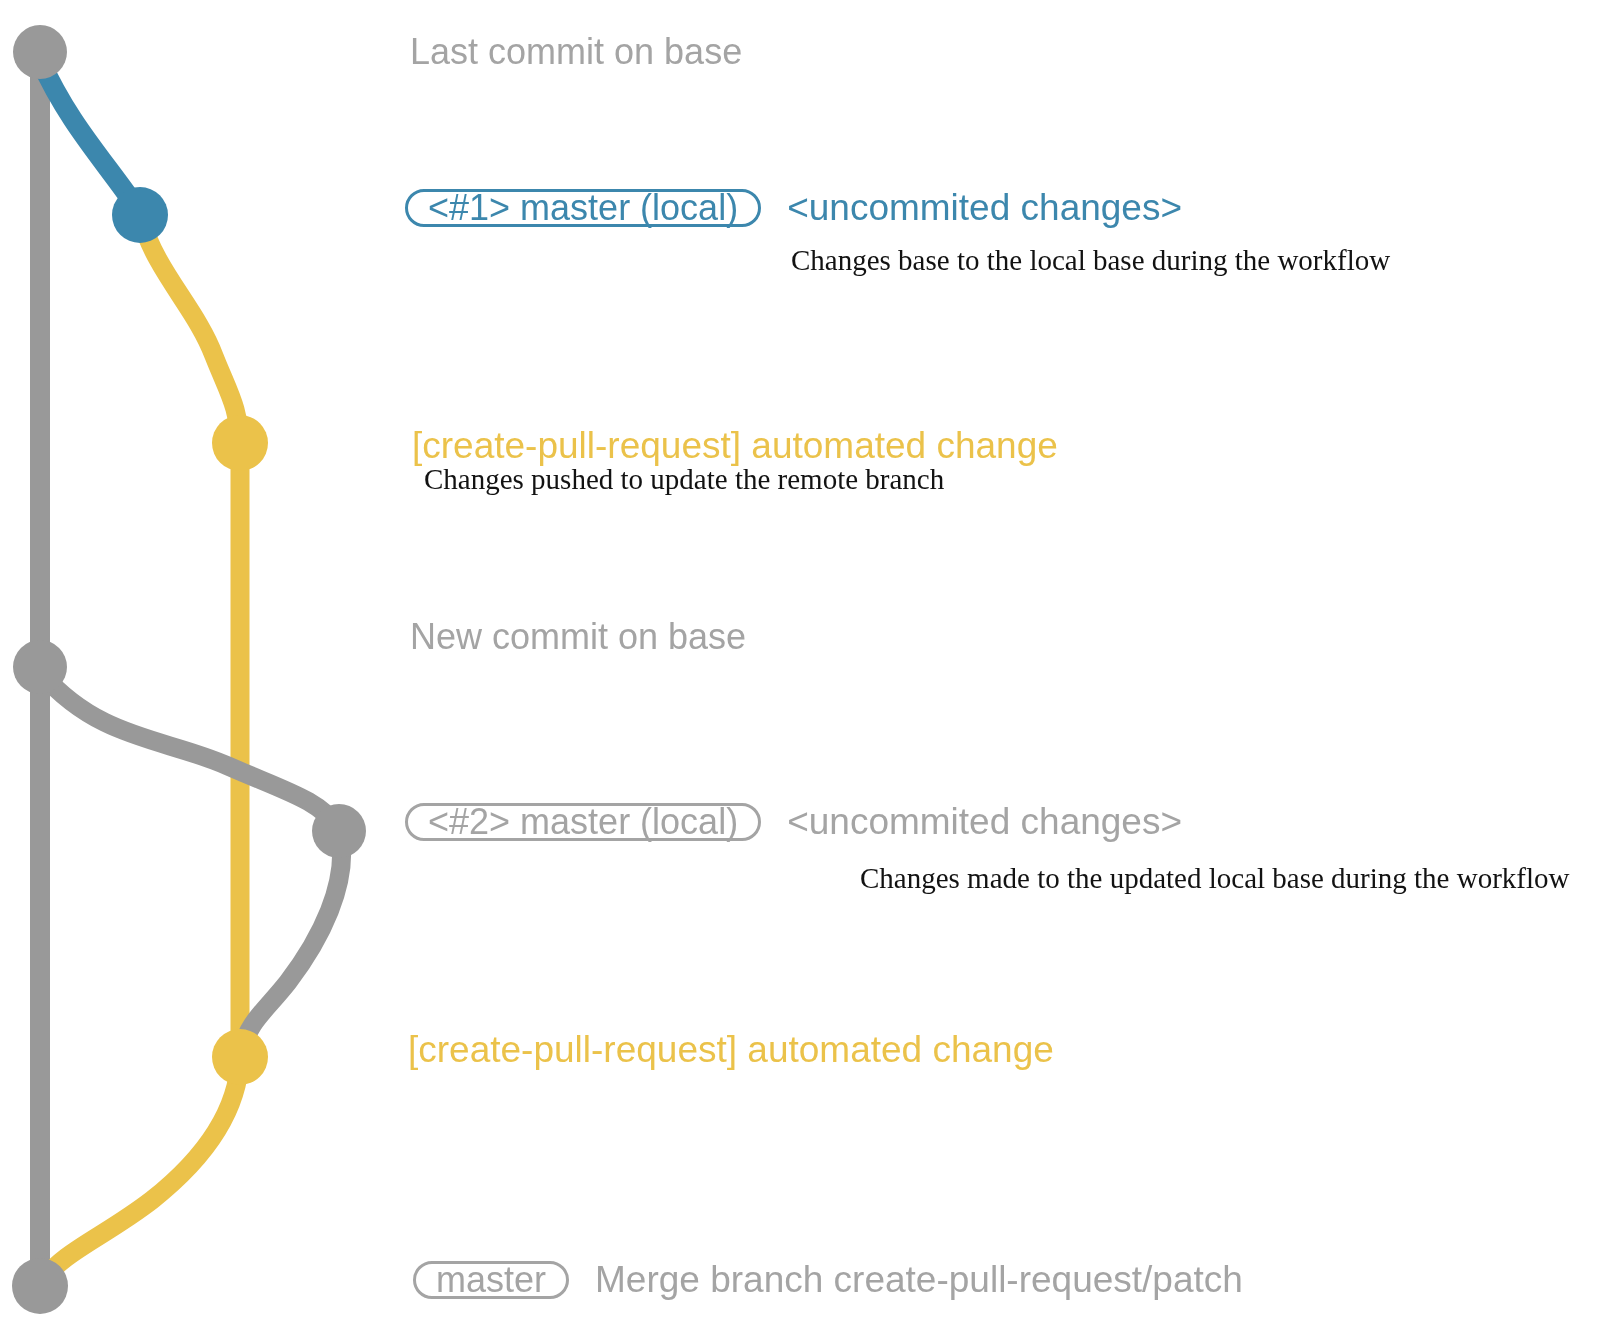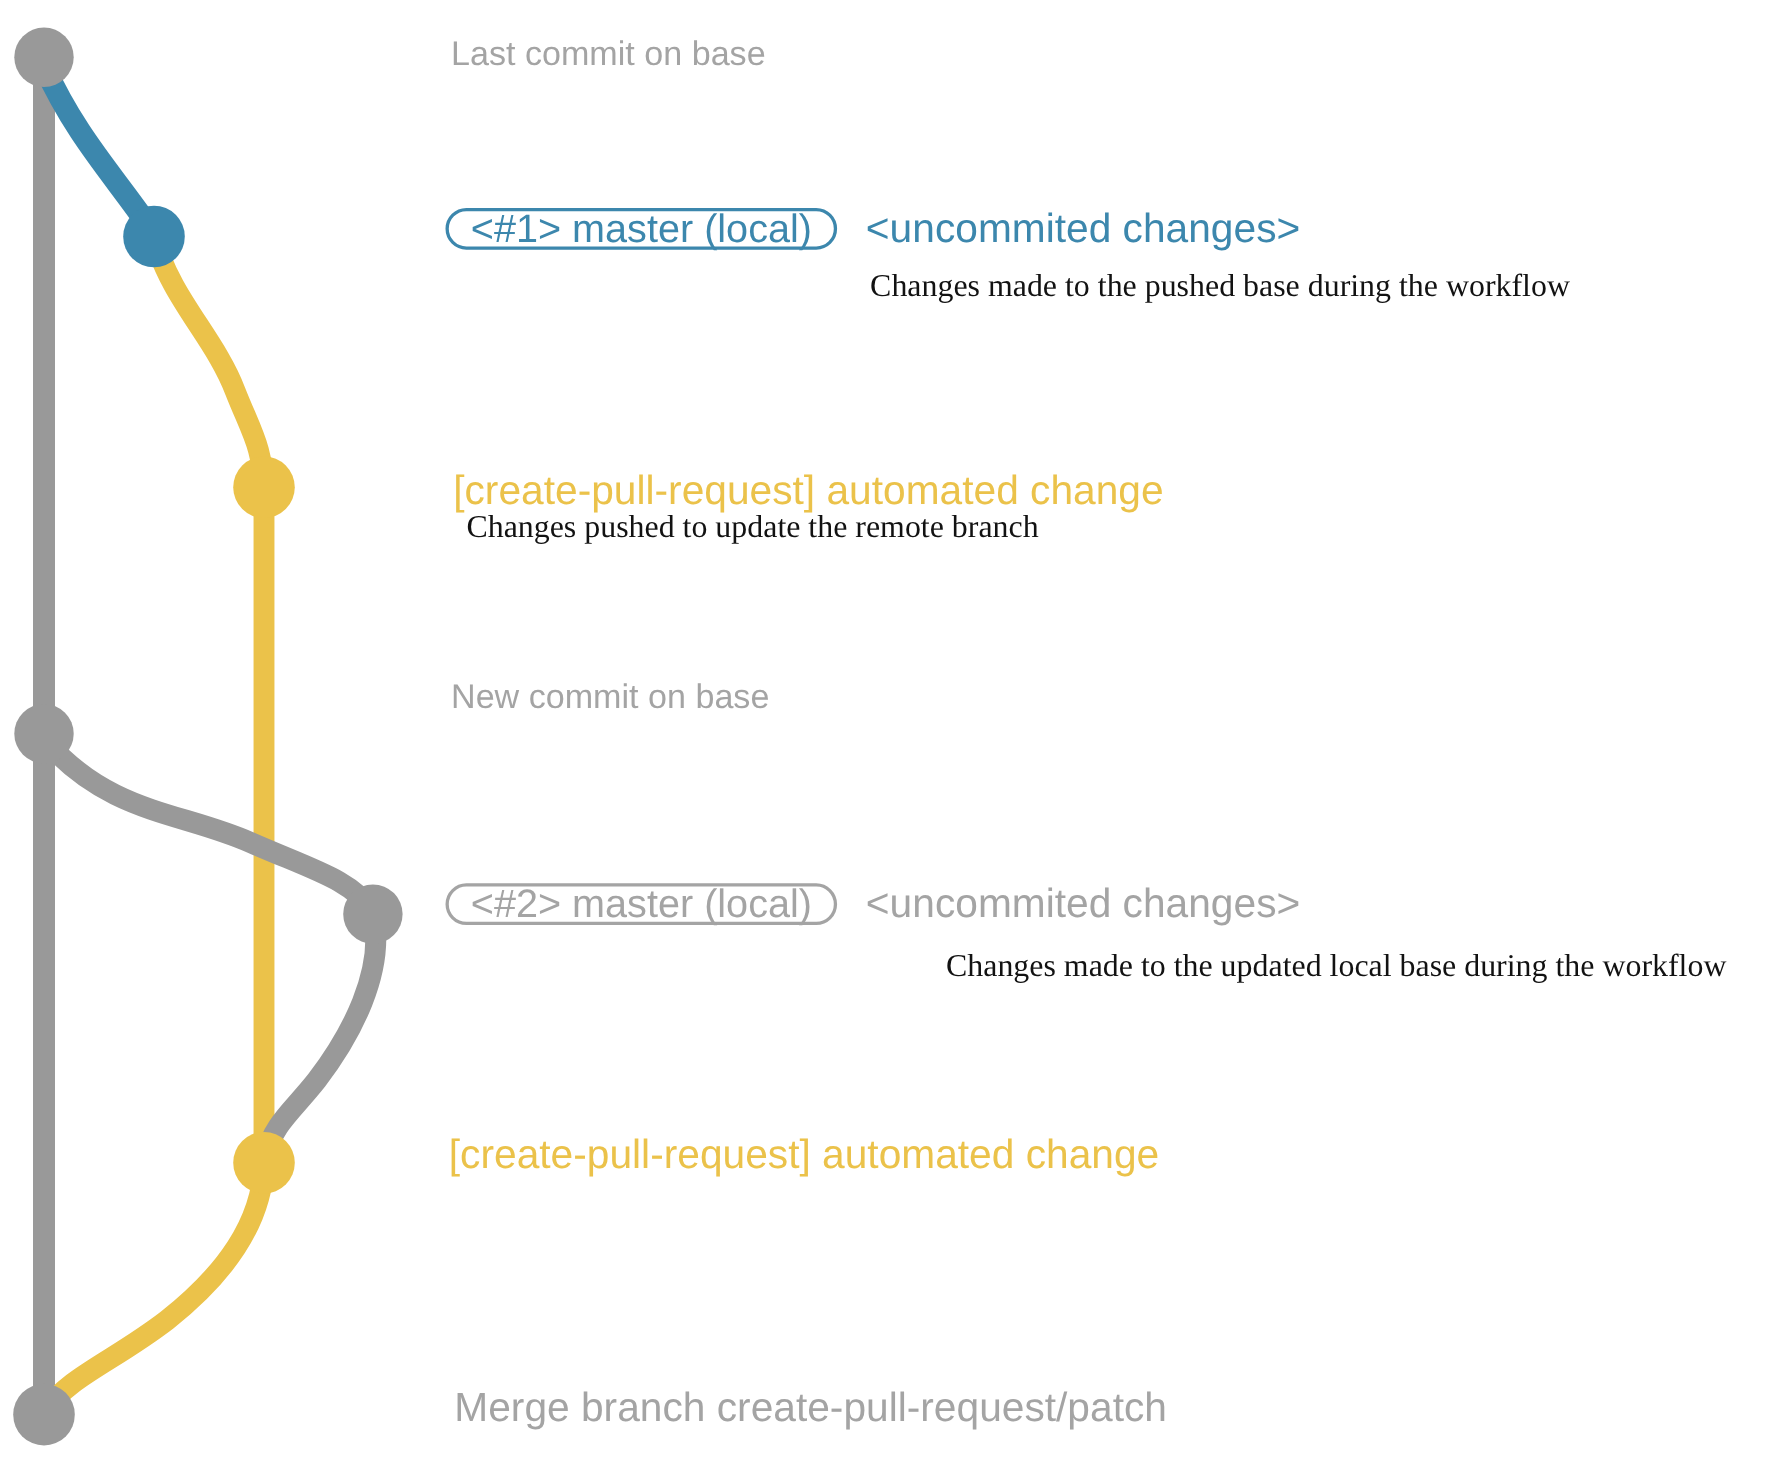--- a/index.html
+++ b/index.html
@@ -18,21 +18,21 @@
   .stroke-yellow { stroke: var(--yellow); fill: none; }
   .fill-gray     { fill: var(--graph-gray); }
   .fill-blue     { fill: var(--blue); }
   .fill-yellow   { fill: var(--yellow); }
 
   .abs { position: absolute; }
 
   .row { display: flex; align-items: center; gap: 26px; }
 
   .gray-heading {
-    font-size: 31px;
+    font-size: 36px;
     color: var(--text-gray);
     white-space: nowrap;
     text-align: center;
   }
 
   .badge {
     display: inline-flex;
     align-items: center;
     justify-content: center;
     height: 38px;
@@ -91,34 +91,35 @@
     <circle cx="240" cy="1057" r="28" class="fill-yellow"></circle>
     <circle cx="140" cy="215" r="28" class="fill-blue"></circle>
   </svg>
 
   <div class="abs gray-heading" style="left:410px; top:31px;">Last commit on base</div>
 
   <div class="abs row" style="left:405px; top:187px;">
     <span class="badge blue">&lt;#1&gt; master (local)</span>
     <span class="note blue">&lt;uncommited changes&gt;</span>
   </div>
-  <div class="abs caption" style="left:791px; top:244px;">Changes made to the pushed base during the workflow</div>
+  <div class="abs caption" style="left:791px; top:244px;">Changes base to the local base during the workflow</div>
 
   <div class="abs yellow-label" style="left:412px; top:425px;">[create-pull-request] automated change</div>
   <div class="abs caption" style="left:424px; top:463px;">Changes pushed to update the remote branch</div>
 
   <div class="abs gray-heading" style="left:410px; top:616px;">New commit on base</div>
 
   <div class="abs row" style="left:405px; top:801px;">
     <span class="badge gray">&lt;#2&gt; master (local)</span>
     <span class="note gray">&lt;uncommited changes&gt;</span>
   </div>
   <div class="abs caption" style="left:840px; top:862px;margin-left:20px;">Changes made to the updated local base during the workflow</div>
 
   <div class="abs row" style="left:408px; top:1029px;">
     <span class="note yellow">[create-pull-request] automated change</span>
   </div>
 
   <div class="abs row" style="left:413px; top:1259px;">
+    <span class="badge gray">master</span>
     <span class="note gray">Merge branch create-pull-request/patch</span>
   </div>
 
 </div>
 
 </body></html>

